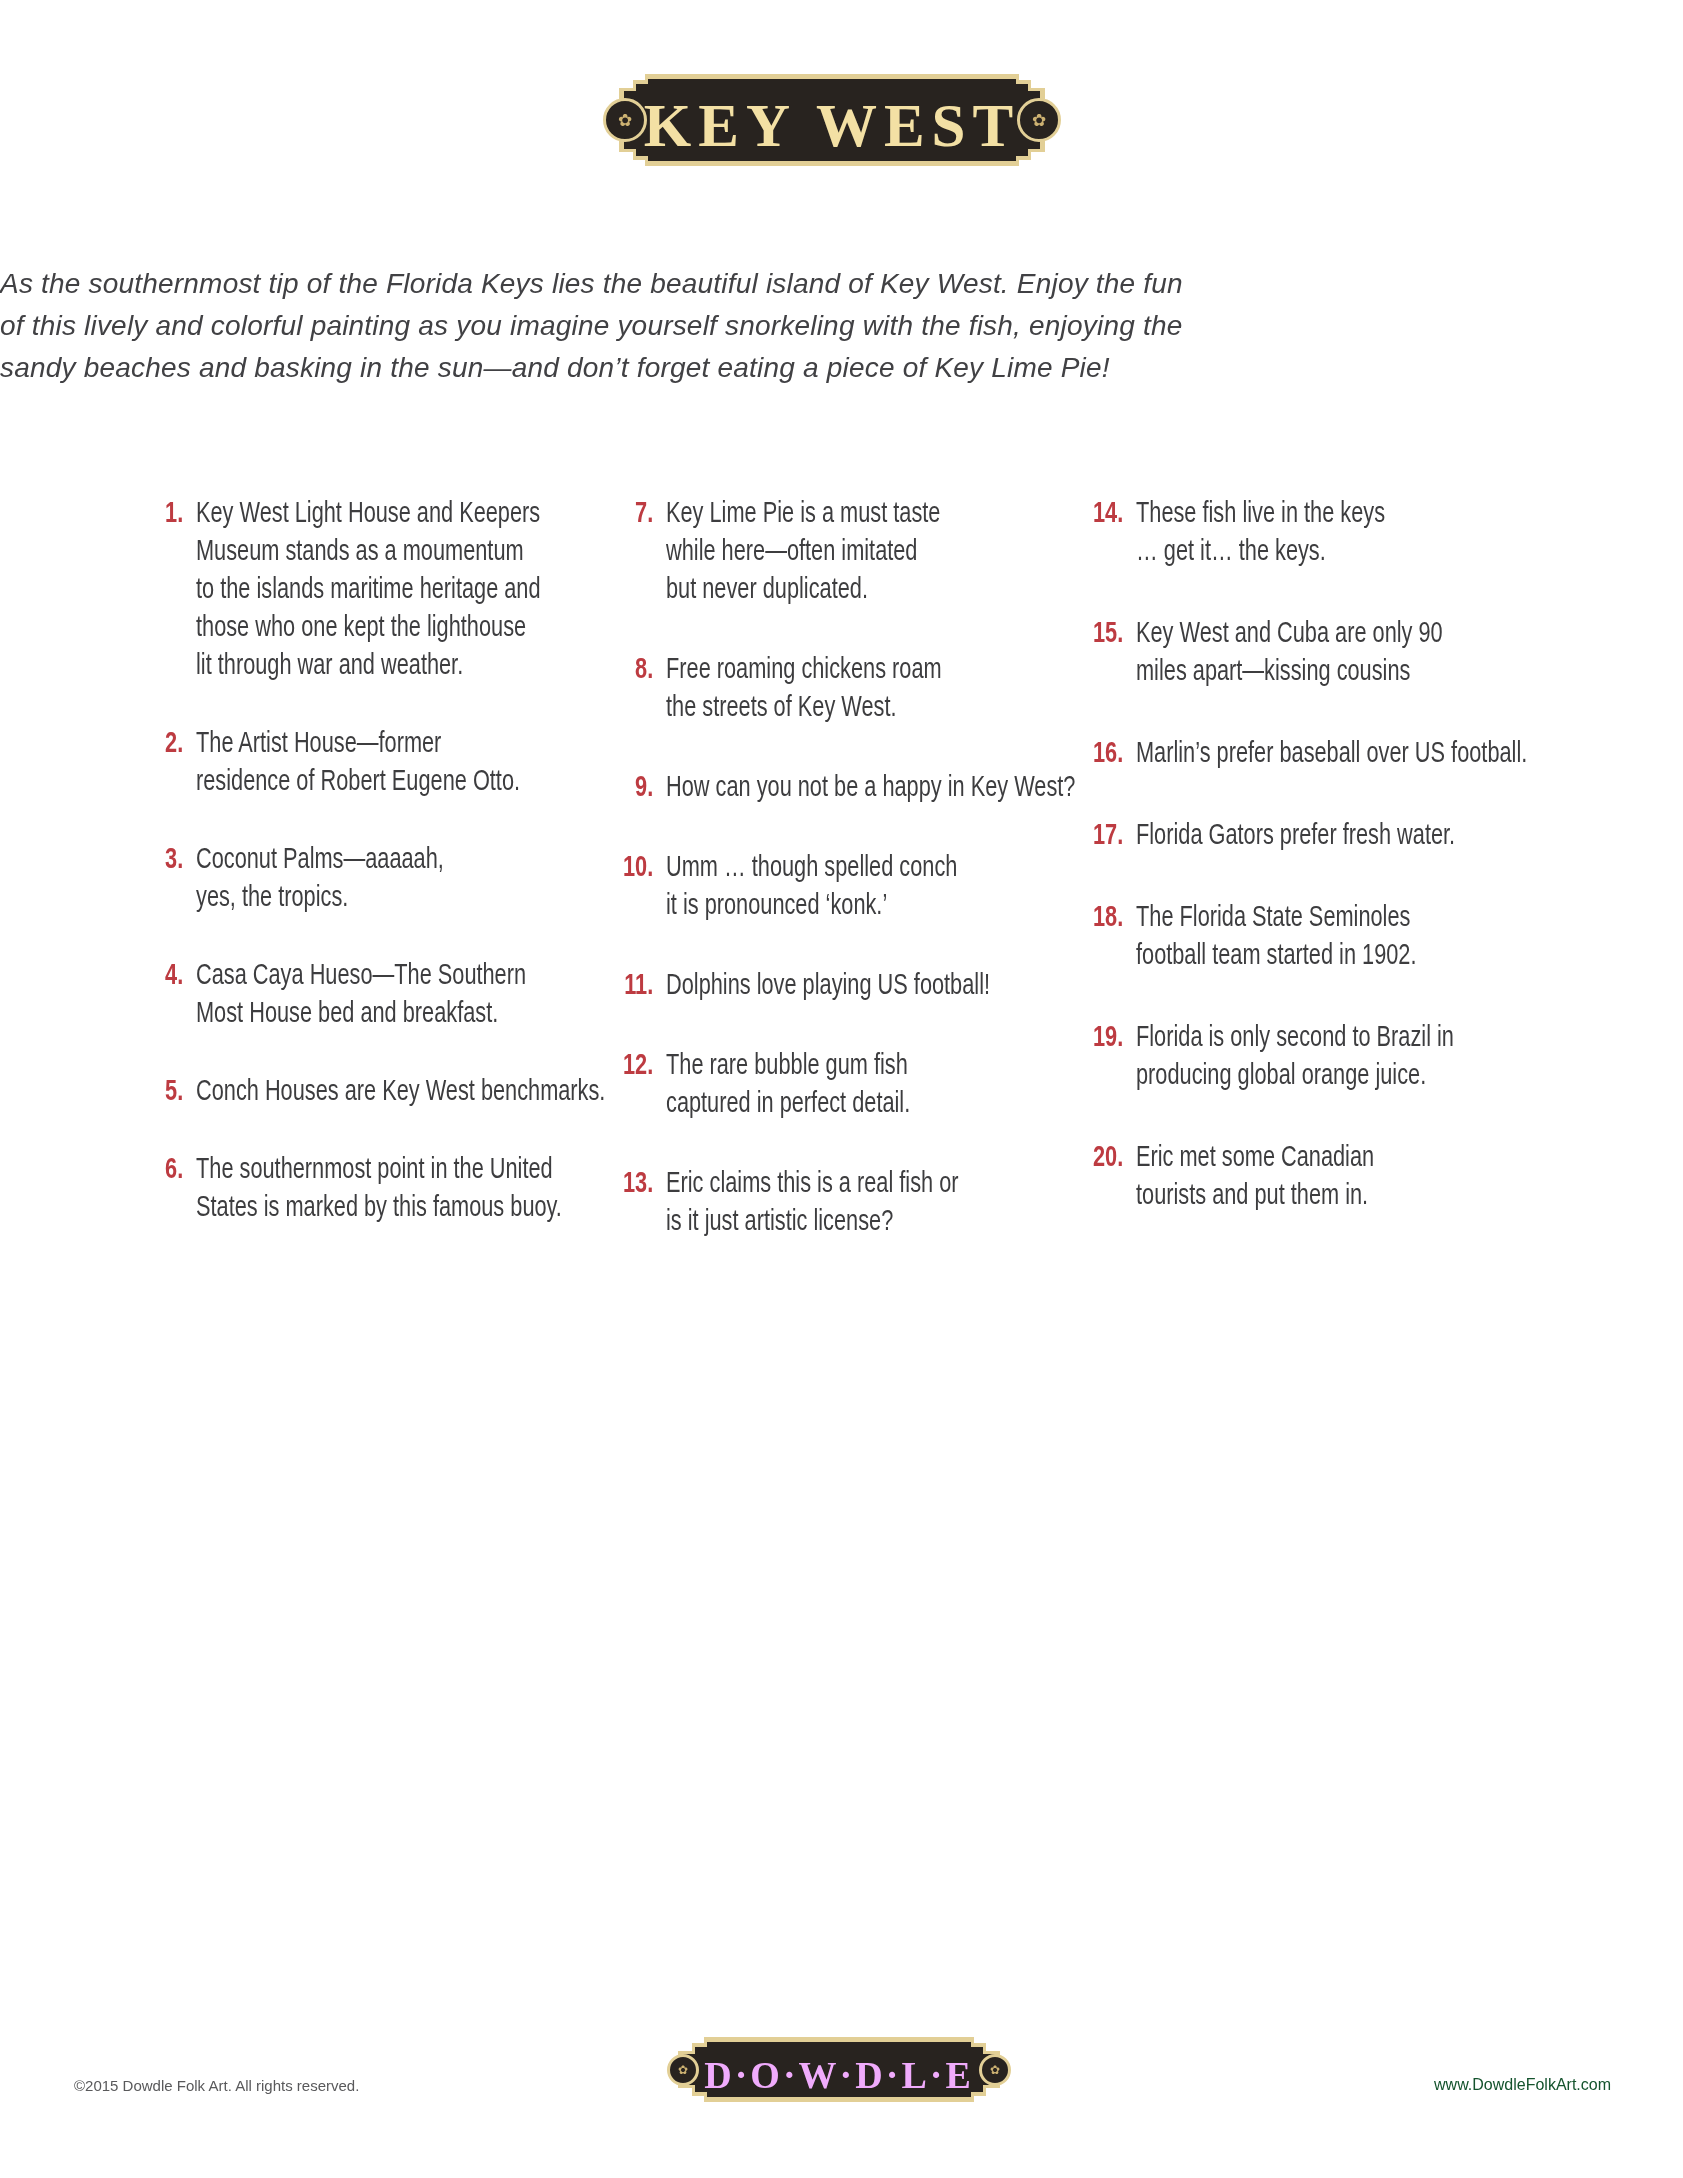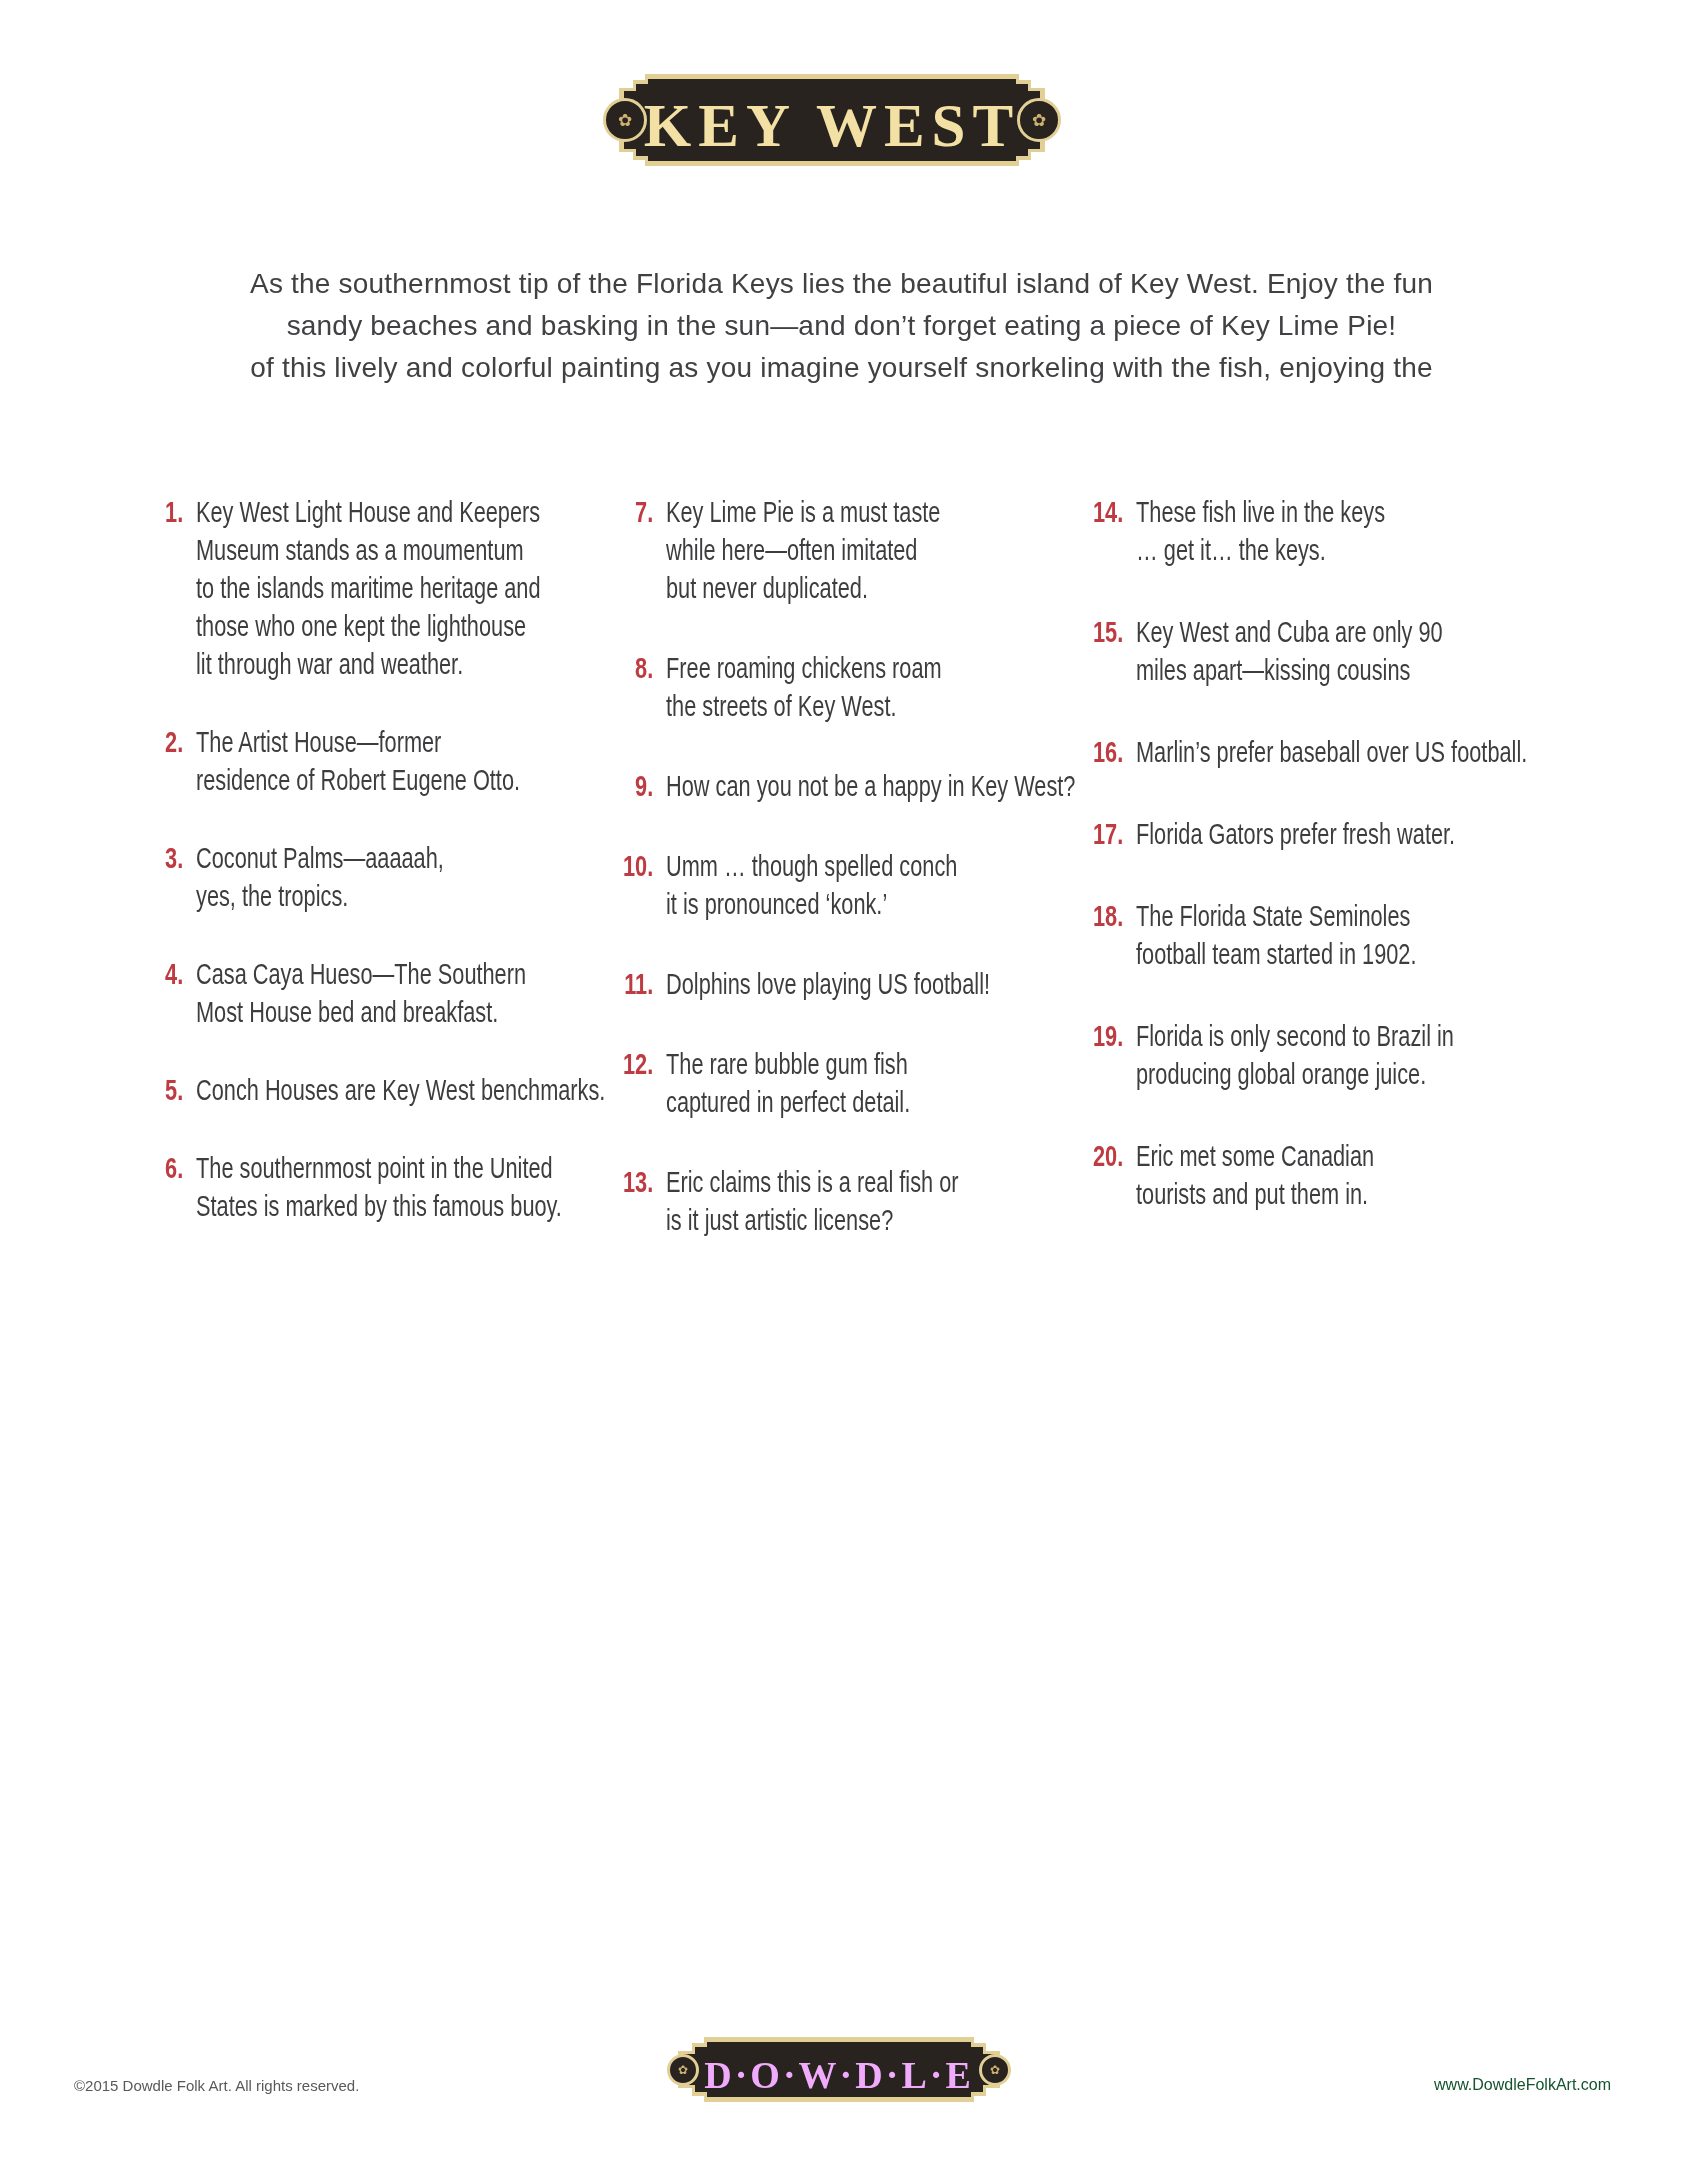--- a/index.html
+++ b/index.html
@@ -53,22 +53,22 @@
   .dw .badge-text {
     font-family:"Liberation Serif", serif; font-weight:bold; font-size:38px;
     letter-spacing:3px; color:#f0abfc; padding-top:1px; white-space:nowrap;
   }
   .dw .tab { width:32px; height:32px; }
   .dw .tab-l { left:-11px; } .dw .tab-r { right:-11px; }
   .dw .orn { font-size:12px; }
 
   
   .intro {
-    position:absolute; top:263px; left:0; width:1683px; text-align:center;
-    font-size:28px; line-height:42px; color:#414144; letter-spacing:0.2px;
+    position:absolute; top:263px; left:0; width:1683px; text-align:left;
+    font-size:28px; line-height:42px; color:#414144; letter-spacing:0.2px;font-style:italic;
   }
   .intro-line { display:block; }
 
   
   .facts-col {
     position:absolute; top:493px; width:713px;
     transform:scaleX(0.75); transform-origin:0 0;
     font-size:29px; line-height:38px; color:#3d3d3f;
   }
   .col-1 { left:136px; }
@@ -103,22 +103,22 @@
     </span>
   <div class="plate">
     <div class="plate-inner">
       <span class="badge-text">KEY WEST</span>
     </div>
   </div>
 </div>
 
 <div class="intro">
   <span class="intro-line">As the southernmost tip of the Florida Keys lies the beautiful island of Key West. Enjoy the fun</span>
+  <span class="intro-line">of this lively and colorful painting as you imagine yourself snorkeling with the fish, enjoying the</span>
   <span class="intro-line">sandy beaches and basking in the sun—and don’t forget eating a piece of Key Lime Pie!</span>
-  <span class="intro-line">of this lively and colorful painting as you imagine yourself snorkeling with the fish, enjoying the</span>
 </div>
 
 <div class="facts-col col-1">
   <div class="fact">
     <span class="fact-num">1.</span>
     <span class="fact-text">Key West Light House and Keepers
 Museum stands as a moumentum
 to the islands maritime heritage and
 those who one kept the lighthouse
 lit through war and weather.</span>

